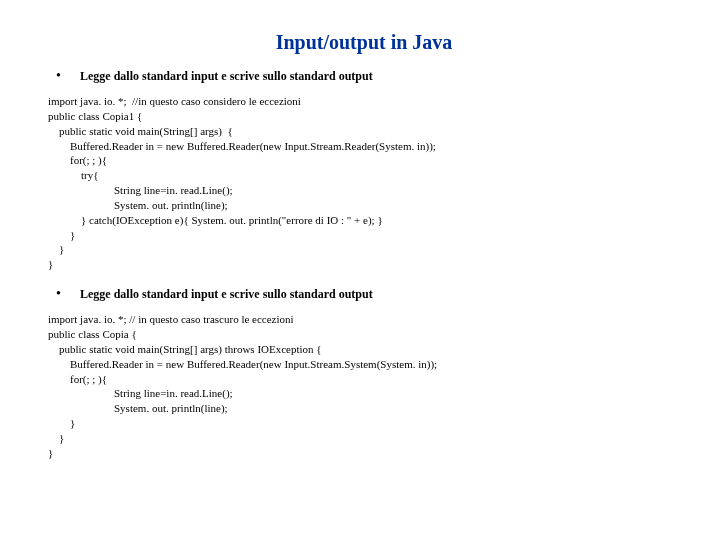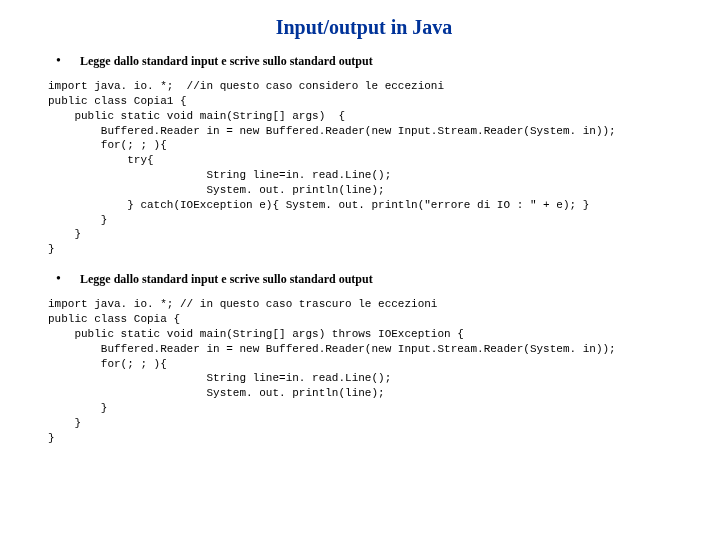--- a/index.html
+++ b/index.html
@@ -5,21 +5,21 @@
   html, body {
     margin: 0;
     padding: 0;
     width: 720px;
     height: 540px;
     background: #fff;
     font-family: "Times New Roman", Times, serif;
     color: #000;
   }
   .page {
-    padding: 16px 40px 20px 48px;
+    padding: 31px 40px 20px 48px;
     box-sizing: border-box;
   }
   .title {
     text-align: center;
     font-size: 20px;
     font-weight: bold;
     color: #003399;
     margin-bottom: 14px;
   }
   .bullet-row {
@@ -30,21 +30,21 @@
   .bullet {
     width: 24px;
     font-size: 14px;
     flex: 0 0 auto;
   }
   .bullet-text {
     font-size: 12px;
     font-weight: bold;
   }
   .code {
-    font-family: Liberation Mono, monospace;
+    font-family: Liberation Serif, serif;
     font-size: 11px;
     line-height: 1.35;
     white-space: pre;
     margin: 4px 0 14px 0;
   }
 </style>
 </head>
 <body>
 
 <div class="page">
@@ -68,21 +68,21 @@
     }
 }</div>
 
   <div class="bullet-row">
     <div class="bullet">•</div>
     <div class="bullet-text">Legge dallo standard input e scrive sullo standard output</div>
   </div>
   <div class="code">import java. io. *; // in questo caso trascuro le eccezioni
 public class Copia {
     public static void main(String[] args) throws IOException {
-        Buffered.Reader in = new Buffered.Reader(new Input.Stream.Reader(System. in));
+        Buffered.Reader in = new Buffered.Reader(new Input.Stream.System(System. in));
         for(; ; ){
                         String line=in. read.Line();
                         System. out. println(line);
         }
     }
 }</div>
 
 </div>
 
 </body></html>

